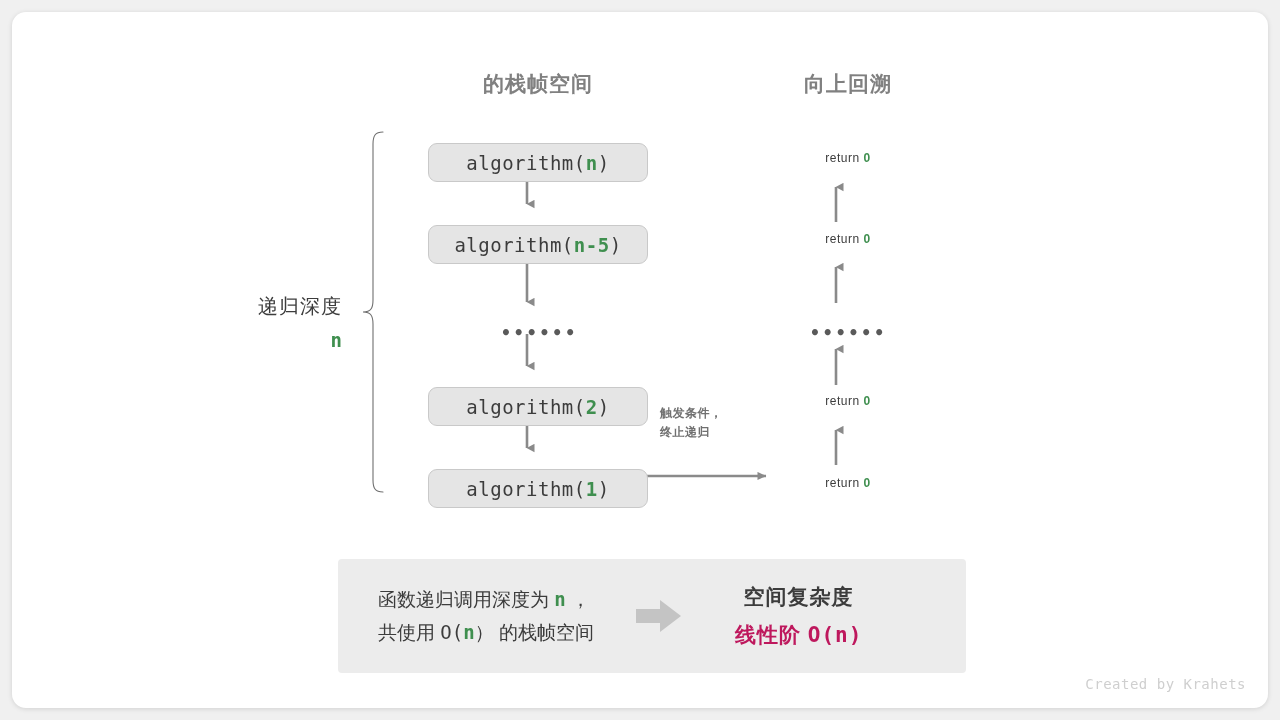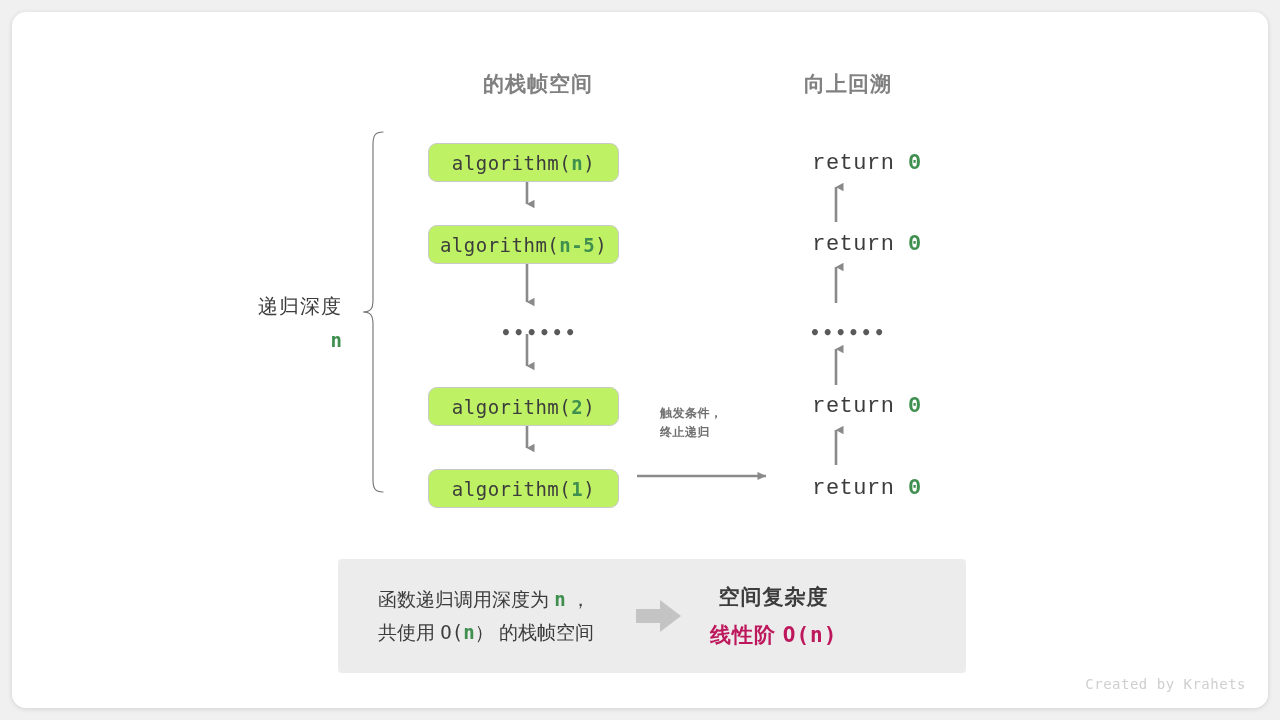--- a/index.html
+++ b/index.html
@@ -36,24 +36,24 @@
     white-space: nowrap;
     transform: translateX(-50%);
   }
   #hdr-down { left: 526px; top: 58px; }
   #hdr-up   { left: 836px; top: 58px; }
 
   
   .call-box {
     position: absolute;
     left: 416px;
-    width: 191px;
+    width: 220px;
     height: 39px;
     box-sizing: border-box;
-    background: #bef264;
+    background: #e5e5e5;
     border: 1px solid #c9c9c9;
     border-radius: 9px;
     display: flex;
     align-items: center;
     justify-content: center;
     font-family: "DejaVu Sans Mono", "Liberation Mono", monospace;
     font-size: 19px;
     color: #3c3c3c;
     letter-spacing: 0.5px;
   }
@@ -62,24 +62,24 @@
     font-weight: bold;
   }
   #box-n    { top: 131px; }
   #box-n1   { top: 213px; }
   #box-2    { top: 375px; }
   #box-1    { top: 457px; }
 
   
   .ret-label {
     position: absolute;
-    left: 855px;
+    left: 836px;
     transform: translateX(-50%);
-    font-family: Liberation Mono, monospace;
-    font-size: 22px;
+    font-family: Liberation Sans, sans-serif;
+    font-size: 12px;
     color: #3c3c3c;
     white-space: nowrap;
     letter-spacing: 0.5px;
   }
   .ret-label .val {
     color: #3f8f4f;
     font-weight: bold;
   }
   #ret-1 { top: 139px; }
   #ret-2 { top: 220px; }
@@ -174,21 +174,21 @@
   #summary-left .mono {
     font-family: "DejaVu Sans Mono", "Liberation Mono", monospace;
   }
   #summary-arrow {
     margin-left: 42px;
     width: 46px;
     height: 34px;
     flex: none;
   }
   #summary-right {
-    margin-left: 28px;
+    margin-left: 53px;
     text-align: center;
     white-space: nowrap;
   }
   #summary-right .title {
     display: block;
     font-size: 21px;
     font-weight: bold;
     color: #3c3c3c;
     letter-spacing: 1px;
   }

